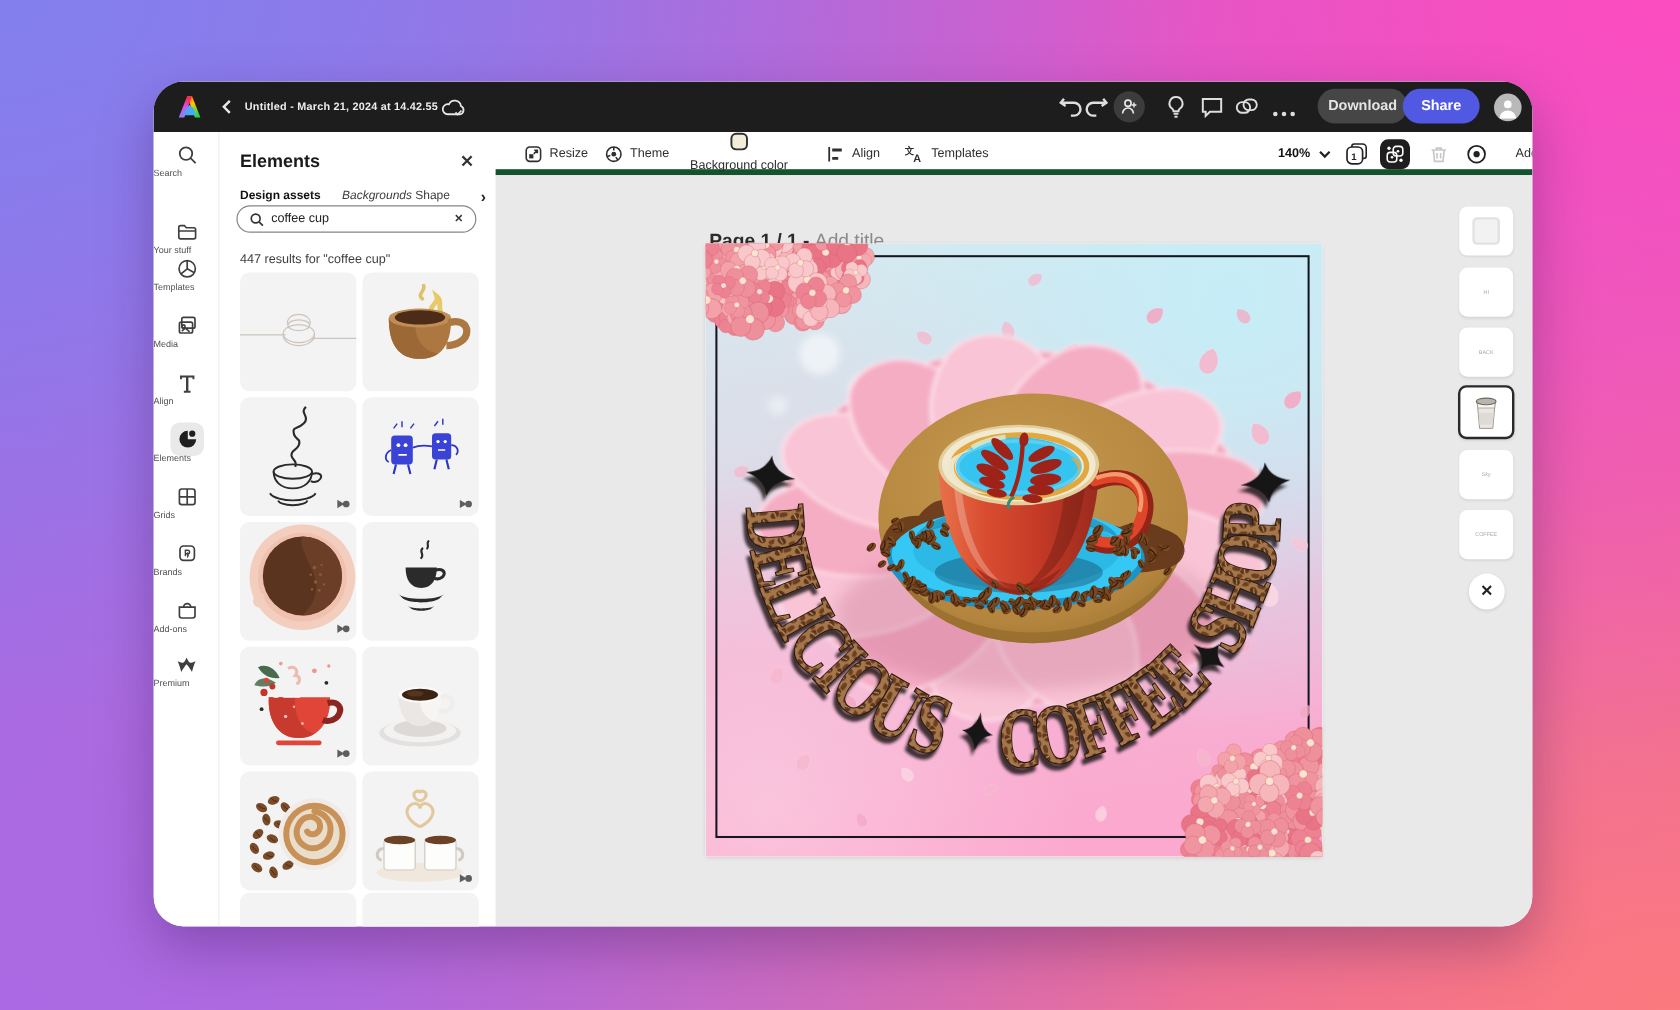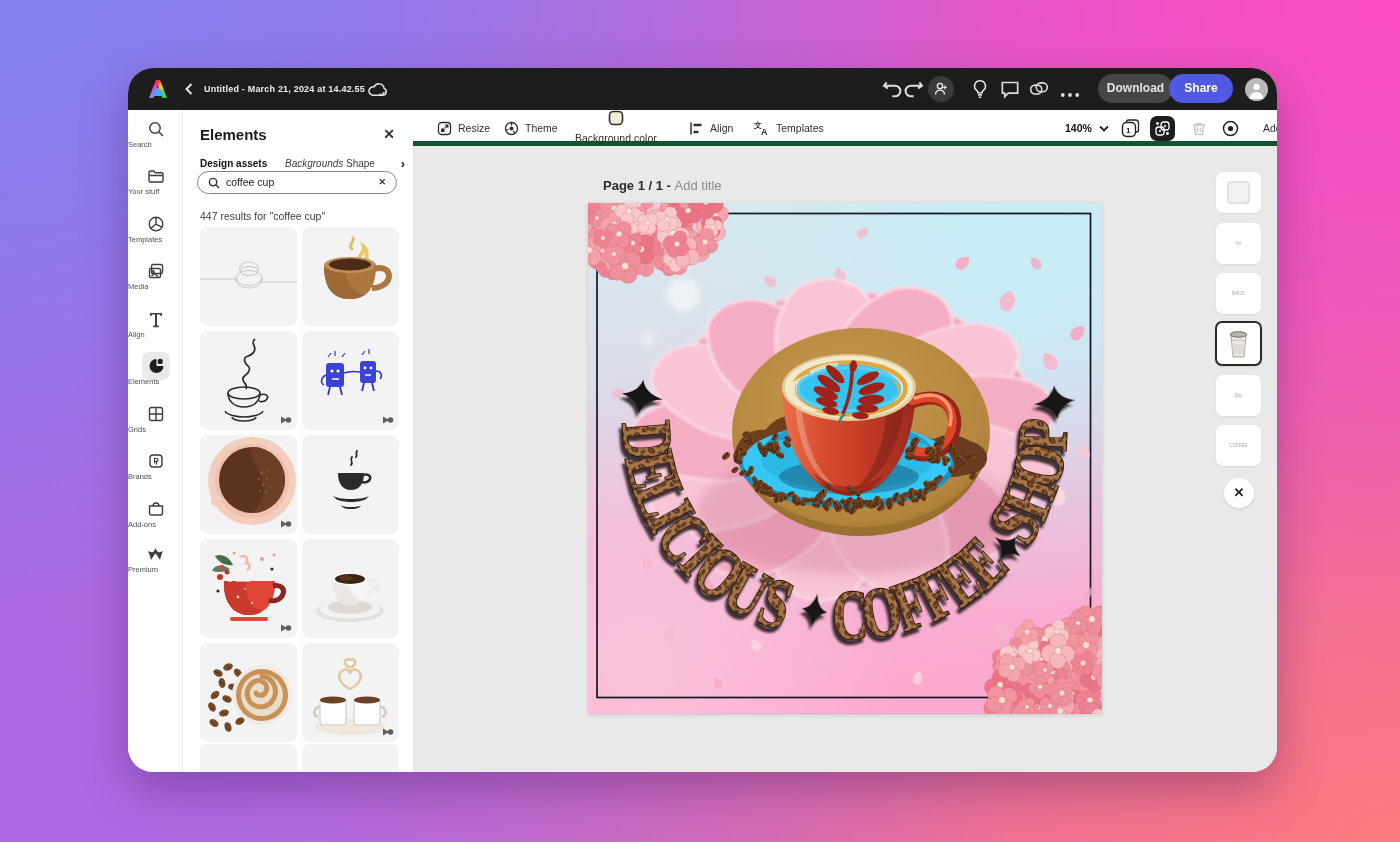--- a/index.html
+++ b/index.html
@@ -46,21 +46,21 @@
   .grid { position:absolute; left:17px; top:117px; width:199px; }
   .card { position:absolute; width:97px; height:99px; background:#f4f3f3; border-radius:8px; overflow:hidden; }
   .stockbadge { position:absolute; right:5px; bottom:5px; width:11px; height:10px; opacity:0.75; }
   #panelfooter { position:absolute; left:0; bottom:0; width:100%; height:27px; background:#fff; font-size:10px; color:#222; padding:8px 0 0 17px; }
   #panelfooter a { color:#5c5cd6; text-decoration:underline; }
   
   #toolbar { position:absolute; left:285px; top:42px; right:0; height:36px; background:#fff; border-bottom:5px solid #14532d; }
   .tbitem { position:absolute; top:0; height:36px; display:flex; align-items:center; gap:6px; font-size:10.5px; color:#2f2f2f; }
   
   #canvas { position:absolute; left:285px; top:78px; right:0; bottom:0; background:#e9e9e9; }
-  #pagelabel { position:absolute; left:178px; top:32px; font-size:13px; color:#2b2b2b; font-weight:bold;margin-left:12px; }
+  #pagelabel { position:absolute; left:178px; top:47px; font-size:16px; color:#2b2b2b; font-weight:bold; }
   #pagelabel span { color:#8a8a8a; font-weight:normal; }
   #artboard { position:absolute; left:175px; top:57px; width:514px; height:511px; background:#fff; box-shadow:0 1px 4px rgba(0,0,0,0.15); }
   
   .thumb { position:absolute; left:803px; width:45px; height:41px; background:#fff; border-radius:7px; box-shadow:0 1px 2px rgba(0,0,0,0.08); overflow:hidden;}
   .thumb .tl { width:100%; text-align:center; font-size:4.5px; color:#a8a8a8; margin-top:18px;}
   #thumbx { position:absolute; left:811px; top:332px; width:30px; height:30px; border-radius:50%; background:#fff; box-shadow:0 1px 3px rgba(0,0,0,0.12); text-align:center; line-height:30px; font-size:13px; color:#222; font-weight:bold;}
 </style>
 </head>
 <body>
 <div id="stage">
@@ -136,21 +136,21 @@
       </div>
     </div>
     <div id="rail">
       <div class="railitem" style="top:10px;">
         <svg width="18" height="18" viewBox="0 0 18 18" fill="none" stroke="#3f3f3f" stroke-width="1.5">
             <circle cx="8" cy="8" r="5.2"></circle>
             <path d="M12 12 L16 16"></path>
           </svg>
         <div class="lbl">Search</div>
       </div>
-      <div class="railitem" style="top:57px;">
+      <div class="railitem" style="top:74px;">
         <svg width="18" height="18" viewBox="0 0 18 18" fill="none" stroke="#3f3f3f" stroke-width="1.4">
             <path d="M2 5.5 a1.5 1.5 0 0 1 1.5-1.5 h3.2 l1.6 1.8 h6.2 a1.5 1.5 0 0 1 1.5 1.5 v6.2 a1.5 1.5 0 0 1 -1.5 1.5 h-11 a1.5 1.5 0 0 1 -1.5-1.5 Z"></path>
             <path d="M2 8.5 h14"></path>
           </svg>
         <div class="lbl">Your stuff</div>
       </div>
       <div class="railitem" style="top:105px;">
         <svg width="18" height="18" viewBox="0 0 18 18" fill="none" stroke="#3f3f3f" stroke-width="1.4">
             <circle cx="9" cy="9" r="6.8"></circle>
             <path d="M9 2.2 V9 l6 3.2 M9 9 L3.6 13.5"></path>

